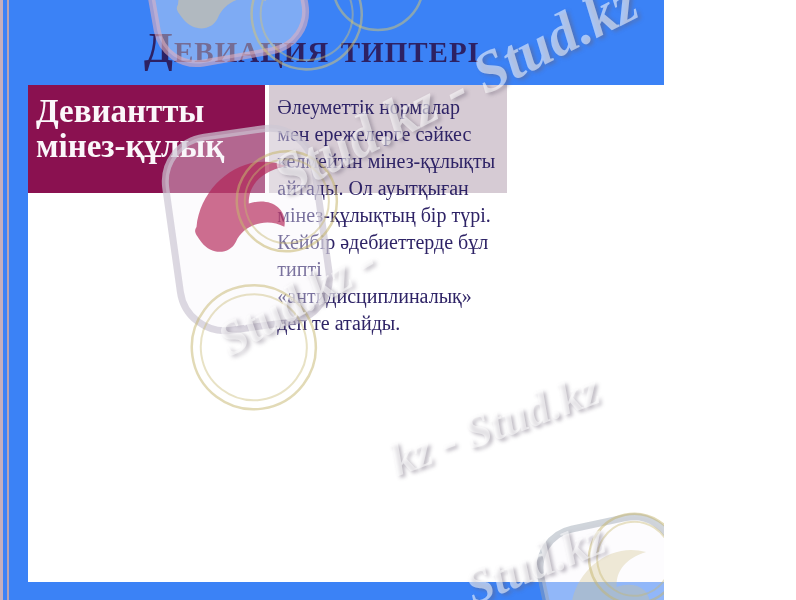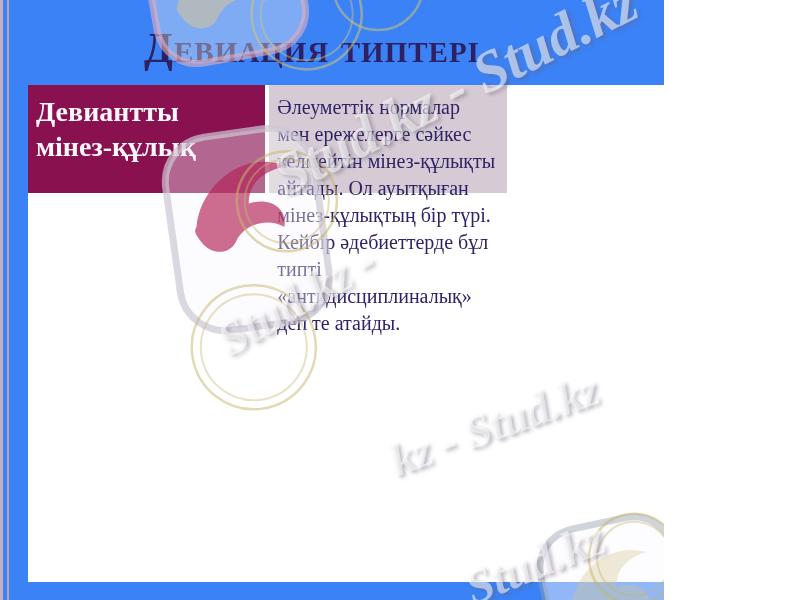--- a/index.html
+++ b/index.html
@@ -22,21 +22,21 @@
     color:#2d2163;
   }
   
   .dev-table{
     position:absolute;left:28px;top:85px;width:720px;height:497px;
     display:grid;grid-template-columns:1fr 1fr 1fr;grid-template-rows:108px 1fr;
     column-gap:4px;row-gap:5px;background:#ffffff;
   }
   .th{
     background:#8a1150;color:#fbf7fa;font-weight:bold;
-    font-size:28px;line-height:35px;padding:9px 10px 0 8px;
+    font-size:33px;line-height:35px;padding:9px 10px 0 8px;
   }
   .td{
     background:#d6cbd4;color:#2e2366;
     font-size:20px;line-height:27px;padding:9px 10px 0 8px;
   }
   
   .edge-tab{
     position:absolute;left:746px;top:505px;width:12px;height:37px;background:#7d1b50;
     border-radius:100% 0 0 100% / 50% 0 0 50%;
   }

